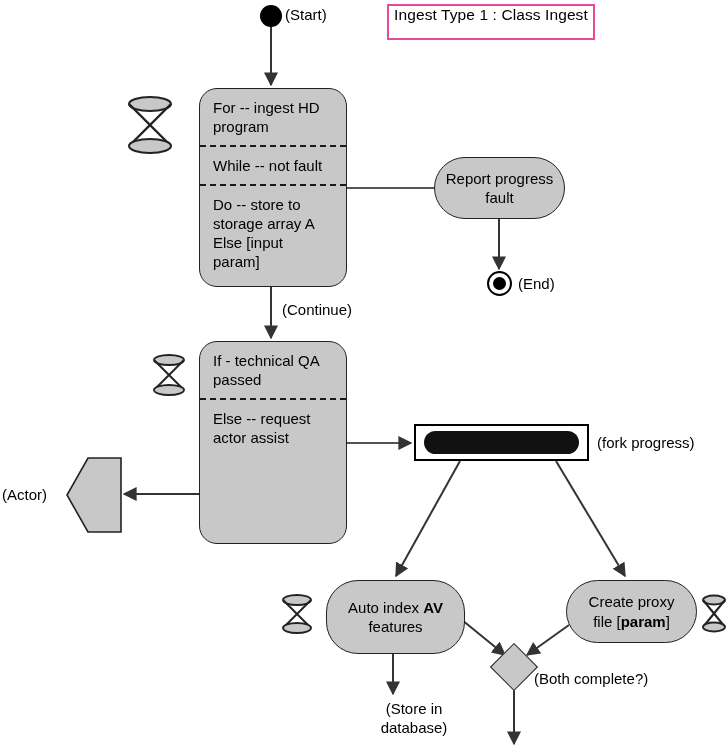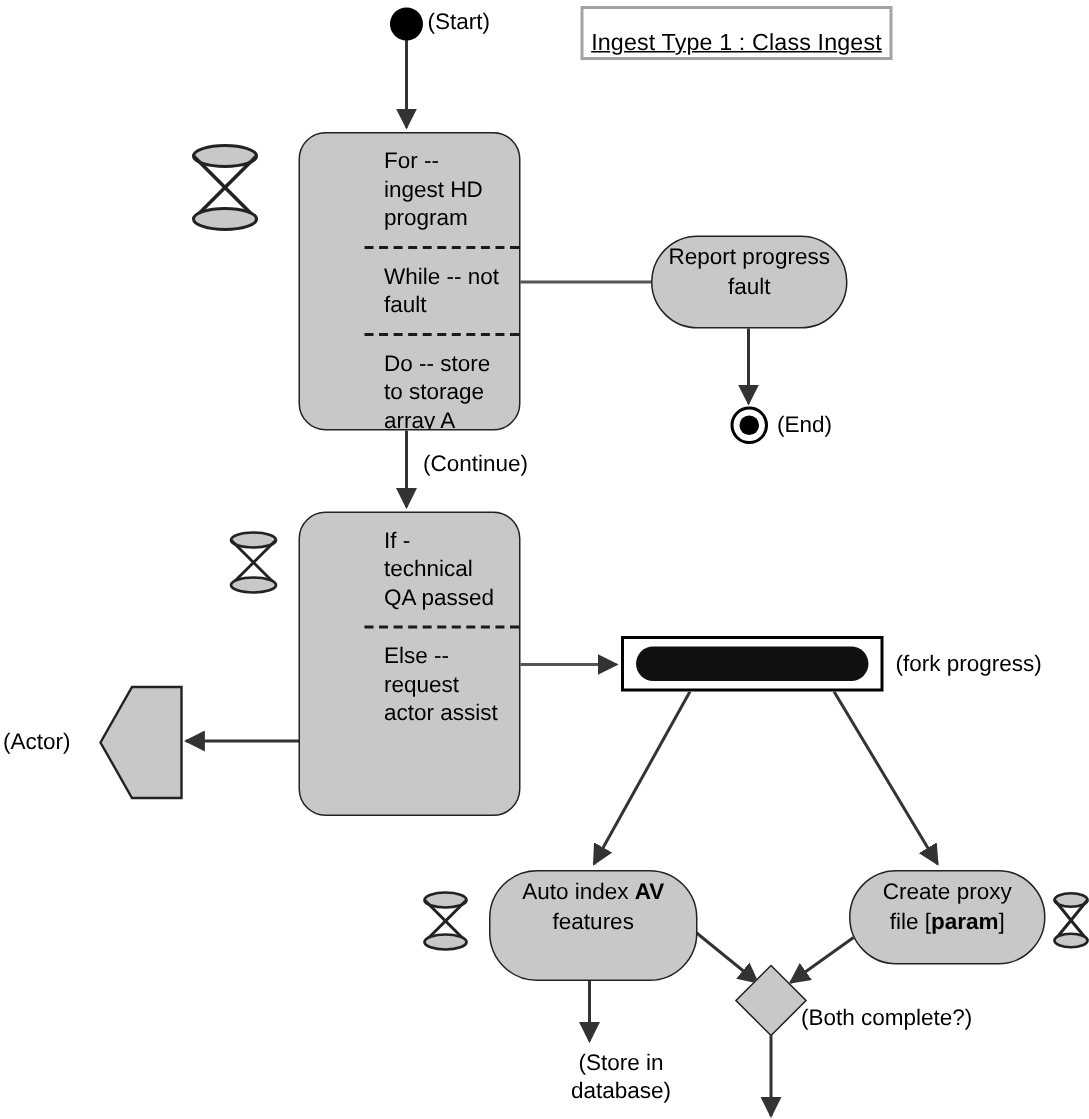--- a/index.html
+++ b/index.html
@@ -28,46 +28,44 @@
   .node {
     position: absolute;
     box-sizing: border-box;
   }
   
   .title-box {
     left: 387px;
     top: 4px;
     width: 208px;
     height: 36px;
-    border: 2px solid #a3a3a3;
+    border: 2px solid #ec4899;
     background: #fff;
     display: flex;
-    align-items: flex-end;
+    align-items: flex-start;
     justify-content: center;
     font-size: 15.5px;
     color: #000;
     letter-spacing: 0.1px;
-    text-decoration: underline;
   }
   
   .activity {
     background: #c8c8c8;
     border: 1.6px solid #222;
     border-radius: 18px;
     display: flex;
     flex-direction: column;
     overflow: hidden;
   }
   .compartment {
     padding: 9px 13px 9px 13px;
     font-size: 15px;
     line-height: 1.27;
     color: #000;
     flex: none;
-    margin-left: 43px;
   }
   .compartment + .compartment {
     border-top: 2px dashed #1a1a1a;
   }
   .act-ingest {
     left: 199px;
     top: 88px;
     width: 148px;
     height: 199px;
   }
@@ -76,20 +74,21 @@
     top: 341px;
     width: 148px;
     height: 203px;
   }
   
   .action {
     background: #c8c8c8;
     border: 1.6px solid #222;
     border-radius: 32px;
     display: flex;
+    align-items: center;
     justify-content: center;
     text-align: center;
     font-size: 15px;
     line-height: 1.3;
     color: #000;
     padding: 4px 10px;
   }
   .act-report {
     left: 434px;
     top: 157px;

